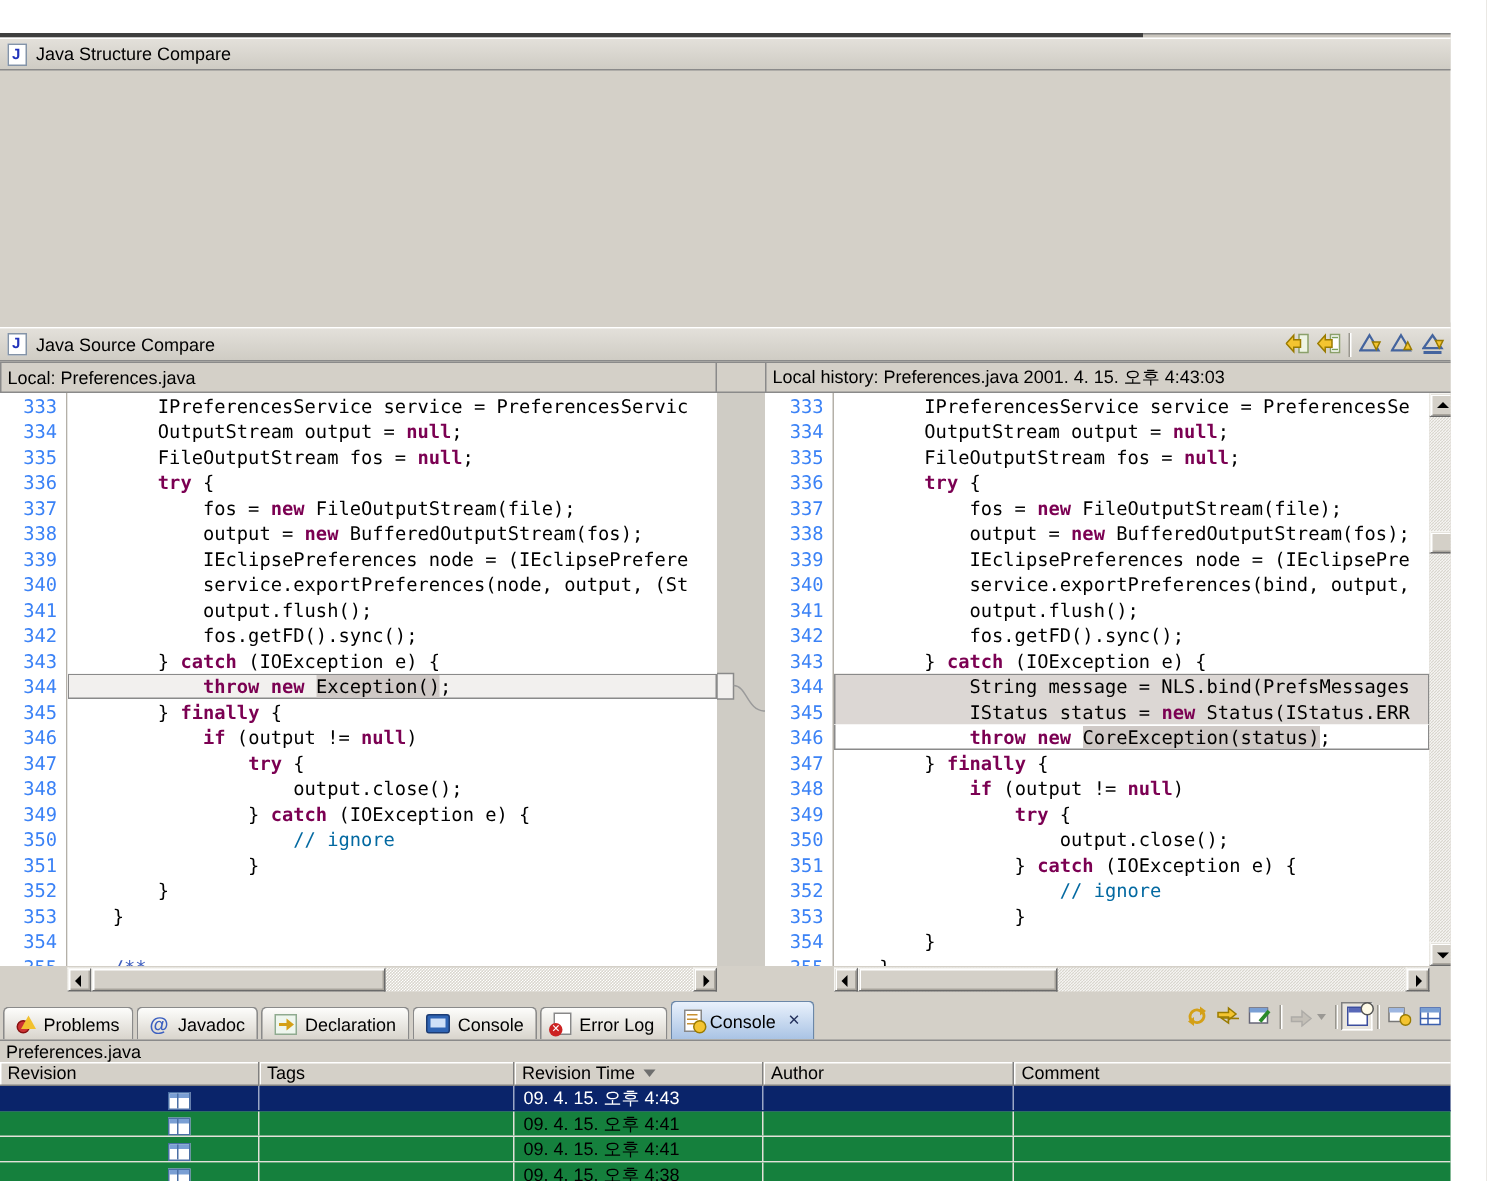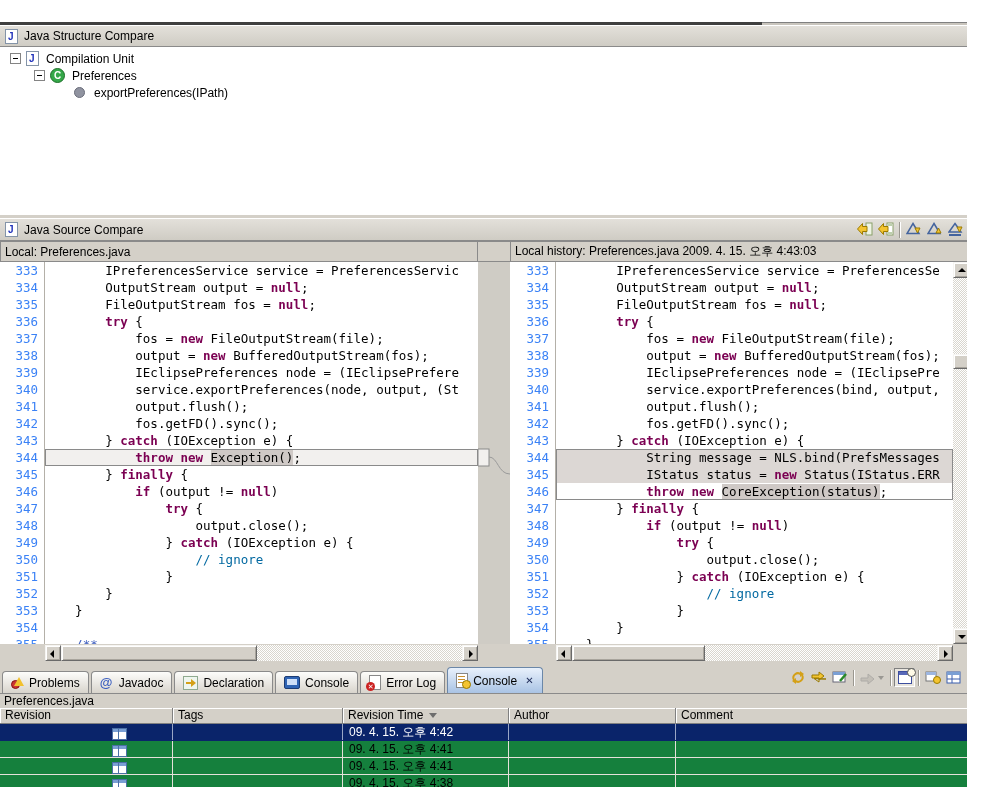--- a/index.html
+++ b/index.html
@@ -103,37 +103,20 @@
 
 <div class="app">
 
   <div class="abs topstrip-dark"></div>
   <div class="abs topstrip-light"></div>
 
   <div class="abs viewtitle" style="left:0;top:3px;width:991px;height:22px;">
     <span class="ic ic-java-file"></span>
     <span class="t">Java Structure Compare</span>
   </div>
-  <div class="abs treearea" style="left: 0px; top: 25px; width: 991px; height: 168px; padding-top: 3px;">
-      <div class="tree-row" style="padding-left: 10px;">
-        <span class="twisty"></span>
-        <span class="ic ic-java-file"></span>
-        <span class="tree-label">Compilation Unit</span>
-      </div>
-      <div class="tree-row" style="padding-left: 34px;">
-        <span class="twisty"></span>
-        <span class="ic ic-class"></span>
-        <span class="tree-label">Preferences</span>
-      </div>
-      <div class="tree-row" style="padding-left: 58px;">
-        <span style="width: 9px; flex: 0 0 auto;"></span>
-        <span class="ic ic-method"></span>
-        <span class="tree-label">exportPreferences(IPath)</span>
-      </div>
-    </div>
   <div class="abs" style="left:0;top:193px;width:991px;height:3px;background:#d4d0c8;"></div>
 
   <div class="abs viewtitle" style="left:0;top:196px;width:991px;height:23px;">
     <span class="ic ic-java-file"></span>
     <span class="t">Java Source Compare</span>
     <span style="flex:1"></span>
     <span style="display:flex;align-items:center;margin-right:4px;">
       <span class="tbtn">
           <svg width="16" height="15">
             <rect x="9" y="1" width="6" height="12" fill="#eef4e4" stroke="#8aa06a"></rect>
@@ -176,21 +159,21 @@
           </svg>
         </span>
     </span>
   </div>
 
   <div class="abs panehdr" style="left:0;top:219px;width:478px;height:21px;">
       <span>Local: Preferences.java</span>
     </div>
   <div class="abs" style="left:478px;top:219px;width:32px;height:21px;background:#d4d0c8;border-top:1px solid #8a8a8a;border-bottom:1px solid #8a8a8a;box-sizing:border-box;"></div>
   <div class="abs panehdr" style="left:510px;top:219px;width:481px;height:21px;">
-      <span>Local history: Preferences.java 2009. 4. 15. 오후 4:43:03</span>
+      <span>Local history: Preferences.java 2001. 4. 15. 오후 4:43:03</span>
     </div>
 
   <div class="abs gutter" style="left:0;top:240px;width:45px;height:382px;" id="lgut">
       <div class="lnum">333</div>
       <div class="lnum">334</div>
       <div class="lnum">335</div>
       <div class="lnum">336</div>
       <div class="lnum">337</div>
       <div class="lnum">338</div>
       <div class="lnum">339</div>
@@ -434,21 +417,21 @@
         <span>Author</span>
       </div>
       <div class="th" style="width: 315px;">
         <span>Comment</span>
       </div>
     </div>
   <div class="abs" style="left:0;top:702px;width:991px;height:68px;background:#fff;" id="hrows">
       <div class="hrow sel">
         <div class="cell" style="width: 173px;"><span class="ic ic-revision" style="margin-left: 112px; margin-top: 3px;"></span></div>
         <div class="cell" style="width: 170px;"></div>
-        <div class="cell" style="width: 166px; padding-left: 6px;">09. 4. 15. 오후 4:42</div>
+        <div class="cell" style="width: 166px; padding-left: 6px;">09. 4. 15. 오후 4:43</div>
         <div class="cell" style="width: 167px;"></div>
         <div class="cell" style="width: 315px;"></div>
       </div>
       <div class="hrow">
         <div class="cell" style="width: 173px;"><span class="ic ic-revision" style="margin-left: 112px; margin-top: 3px;"></span></div>
         <div class="cell" style="width: 170px;"></div>
         <div class="cell" style="width: 166px; padding-left: 6px;">09. 4. 15. 오후 4:41</div>
         <div class="cell" style="width: 167px;"></div>
         <div class="cell" style="width: 315px;"></div>
       </div>

